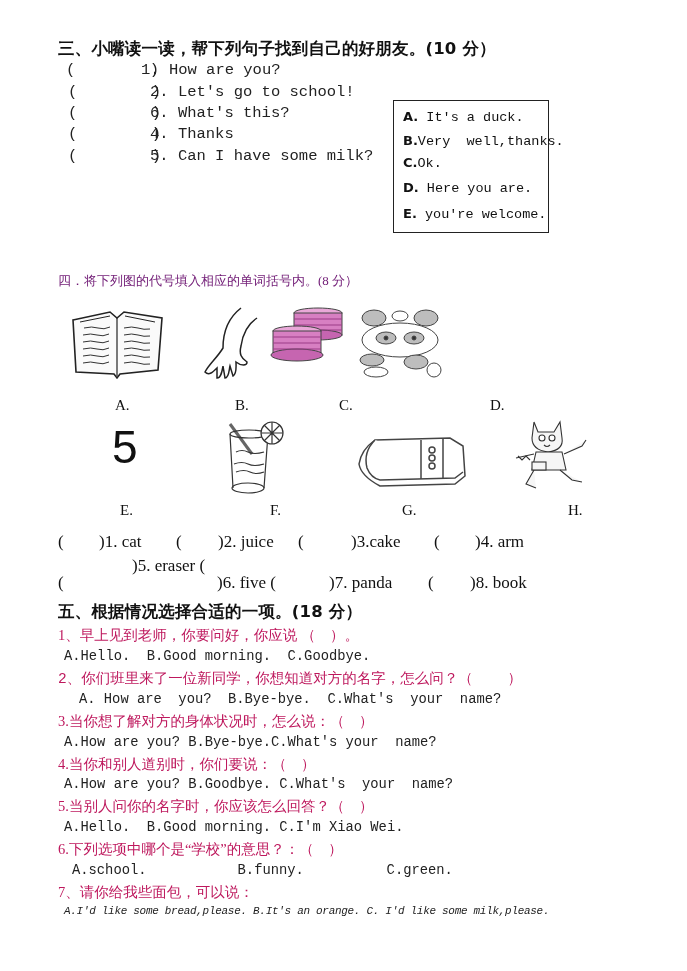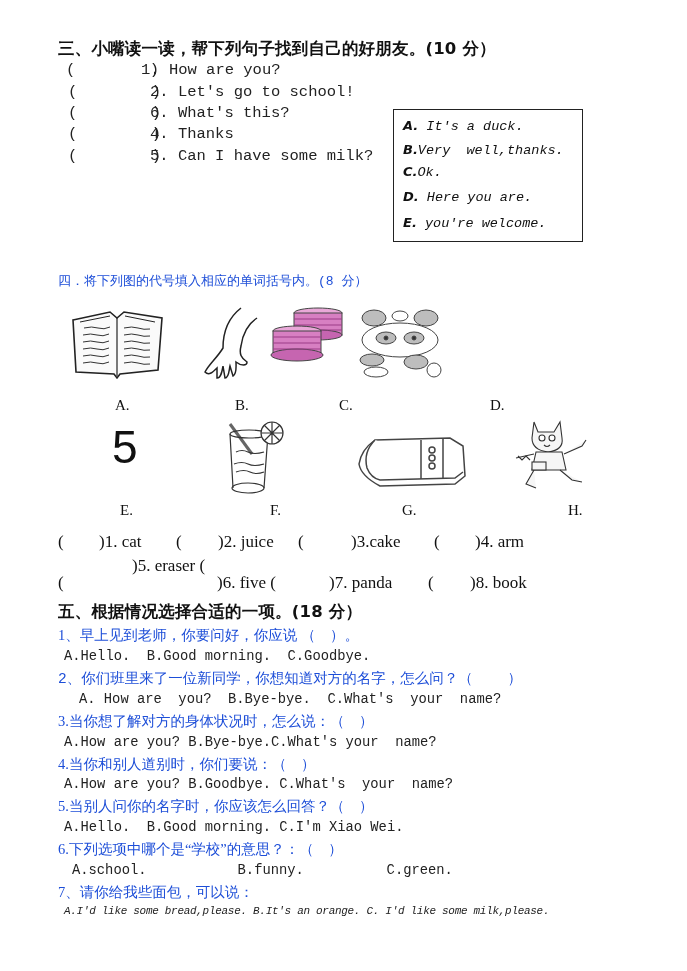--- a/index.html
+++ b/index.html
@@ -2,29 +2,29 @@
 <html><head>
 <meta charset="utf-8">
 <style>
   html, body { margin:0; padding:0; background:#ffffff; }
   body { width:687px; height:971px; position:relative; overflow:hidden; color:#111; }
   .abs { position:absolute; white-space:pre; }
   .sans { font-family: "DejaVu Sans", "Liberation Sans", sans-serif; }
   .mono { font-family: "Liberation Mono", "DejaVu Sans Mono", monospace; }
   .serif { font-family: "Liberation Serif", "DejaVu Serif", serif; }
   .h-big { font-size:16.5px; font-weight:bold; letter-spacing:0.2px;text-align:right; }
-  .h-small { font-size:13px; font-family:Liberation Mono, monospace; color:#1d4ed8; }
+  .h-small { font-size:13px; font-family:Liberation Serif, serif; color:#701a75; }
   .q1 { font-size:15.5px; color:#222; }
-  .ansbox { position:absolute; left:393px; top:109px; width:190px; height:133px; border:1.5px solid #222; box-sizing:border-box;font-style:italic; }
+  .ansbox { position:absolute; left:393px; top:100px; width:156px; height:133px; border:1.5px solid #222; box-sizing:border-box; }
   .ansbox .row { position:absolute; left:9px; font-size:13.5px; white-space:pre; }
   .ansbox .lbl { font-family:"DejaVu Sans","Liberation Sans",sans-serif; font-weight:bold; font-size:13px; }
   .ansbox .txt { font-family:"Liberation Mono","DejaVu Sans Mono",monospace; font-size:13.5px; }
   .pic-label { font-family:"Liberation Serif",serif; font-size:15px; }
   .fill { font-family:"Liberation Serif",serif; font-size:17px; }
-  .s5q { font-size:14.5px; color:#1d4ed8; }
+  .s5q { font-size:14.5px; color:#be185d; }
   .s5o { font-family:"Liberation Mono","DejaVu Sans Mono",monospace; font-size:13.8px; color:#222; }
   svg { position:absolute; overflow:visible; }
 </style>
 </head>
 <body>
 
 <div class="abs sans h-big" style="left:58px; top:38px;">三、小嘴读一读，帮下列句子找到自己的好朋友。(10 分）</div>
 
 <div>
   <span class="abs mono q1" style="left:66px; top:61px;">(        )</span>

